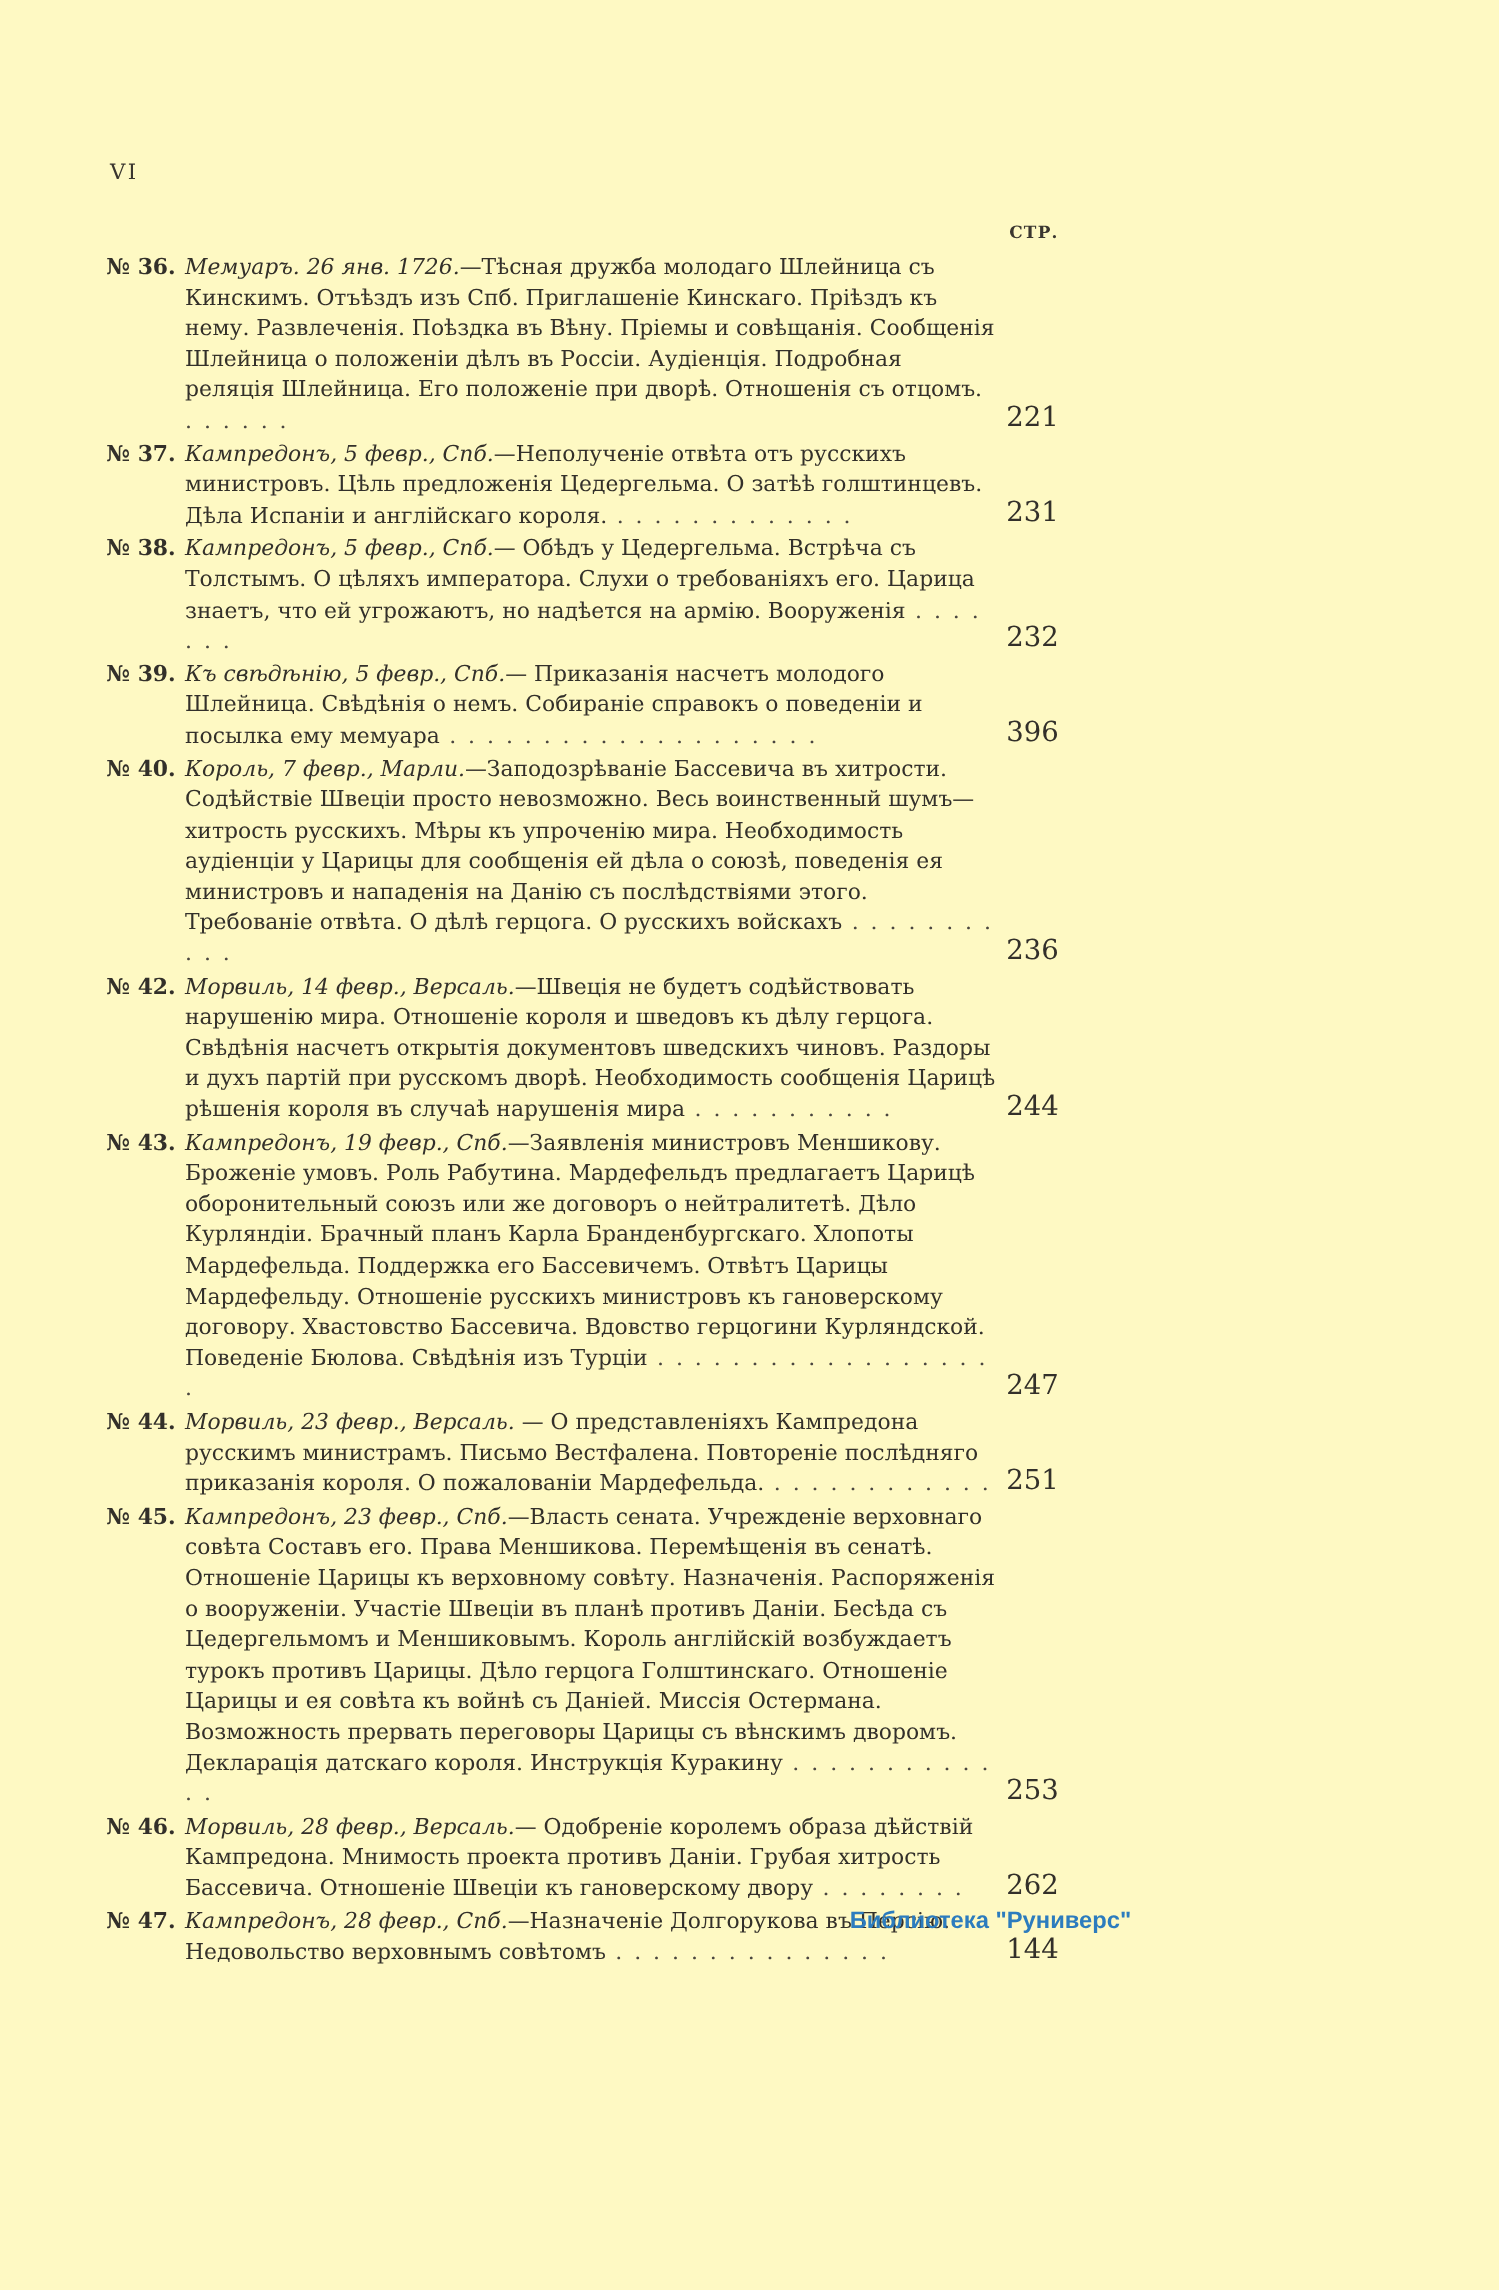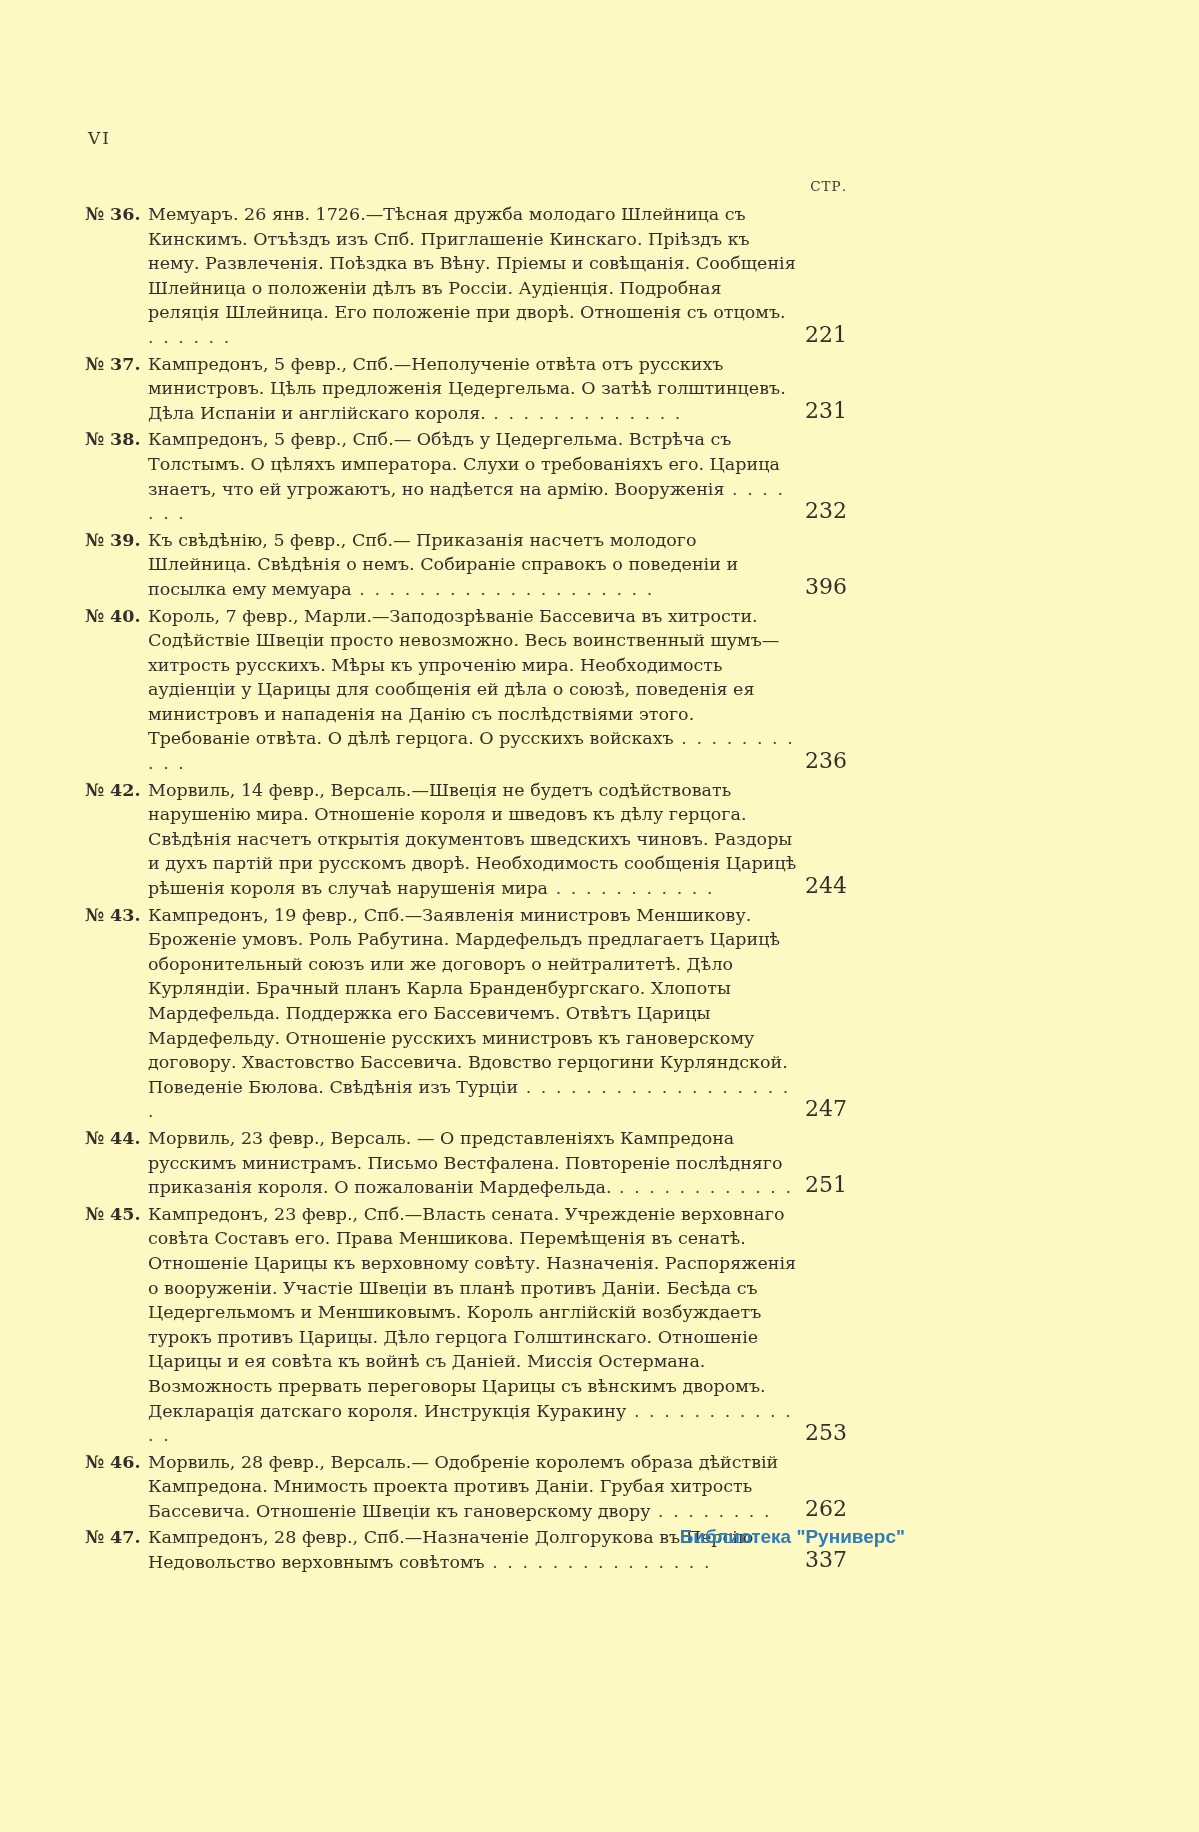--- a/index.html
+++ b/index.html
@@ -22,21 +22,21 @@
     letter-spacing: 2px;
     color: #3a362f;
   }
   .col-header {
     position: absolute;
     left: 85px; top: 178px;
     width: 762px;
     text-align: right;
     font-size: 13.5px;
     letter-spacing: 1px;
-    font-weight: normal;
+    font-weight: bold;
     color: #3a362f;
   }
   .toc {
     position: absolute;
     left: 85px; top: 202px;
     width: 762px;
   }
   .entry {
     position: relative;
     padding-left: 63px;
@@ -45,20 +45,21 @@
     margin-bottom: 2px;
     color: #33302a;
   }
   .entry .num {
     position: absolute;
     left: 0; top: 0;
     font-weight: bold;
     white-space: nowrap;
   }
   .entry .title {
+    font-style: italic;
     margin-top: 37px;
   }
   .entry .body {
     display: block;
     padding-right: 50px;
   }
   .entry .leaders {
     color: #4a463f;
     letter-spacing: 2px;
   }
@@ -130,17 +131,17 @@
         <span class="pg">253</span>
       </div>
       <div class="entry">
         <span class="num">№ 46.</span>
         <span class="body"><span class="title">Морвиль, 28 февр., Версаль.</span><span>— Одобреніе королемъ образа дѣйствій Кампредона. Мнимость проекта противъ Даніи. Грубая хитрость Бассевича. Отношеніе Швеціи къ гановерскому двору</span><span class="leaders"> . . . . . . . .</span></span>
         <span class="pg">262</span>
       </div>
       <div class="entry">
         <span class="num">№ 47.</span>
         <span class="body"><span class="title">Кампредонъ, 28 февр., Спб.</span><span>—Назначеніе Долгорукова въ Персію. Недовольство верховнымъ совѣтомъ</span><span class="leaders"> . . . . . . . . . . . . . . .</span></span>
-        <span class="pg">337</span>
+        <span class="pg">144</span>
       </div>
     </div>
   <div class="footer" style="color: rgb(44, 124, 190);">Библиотека "Руниверс"</div>
 </div>
 
 </body></html>

